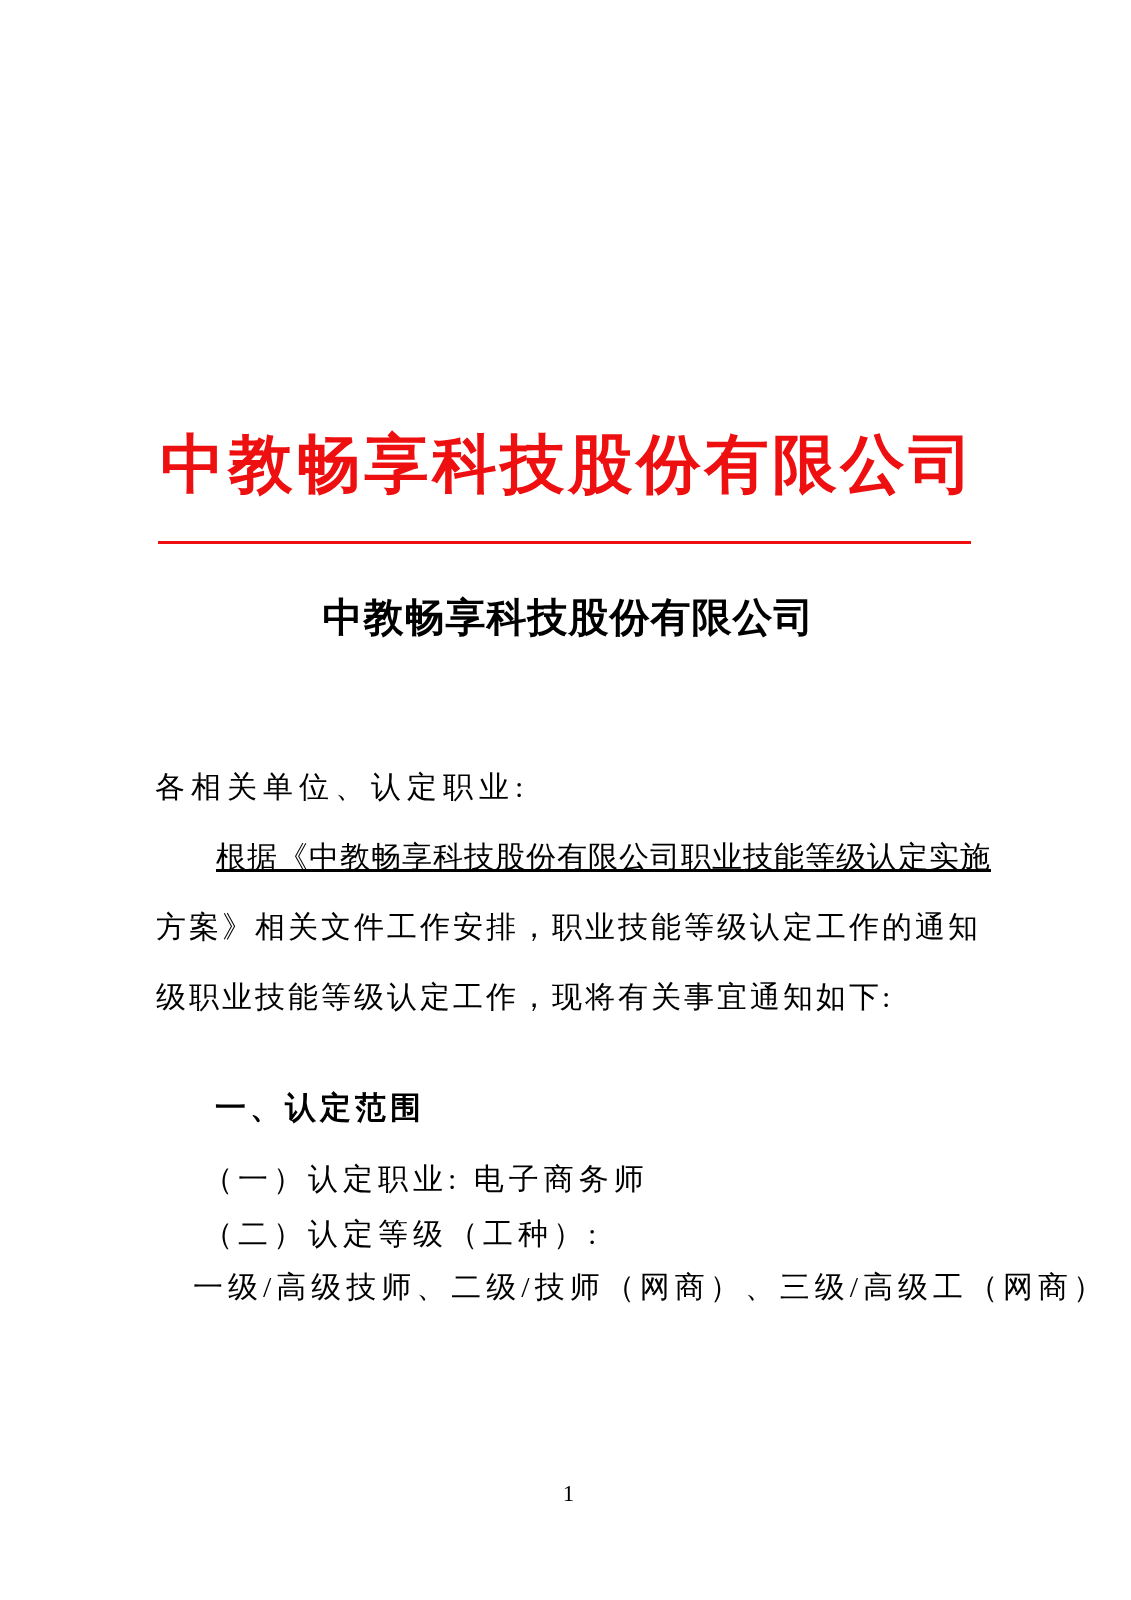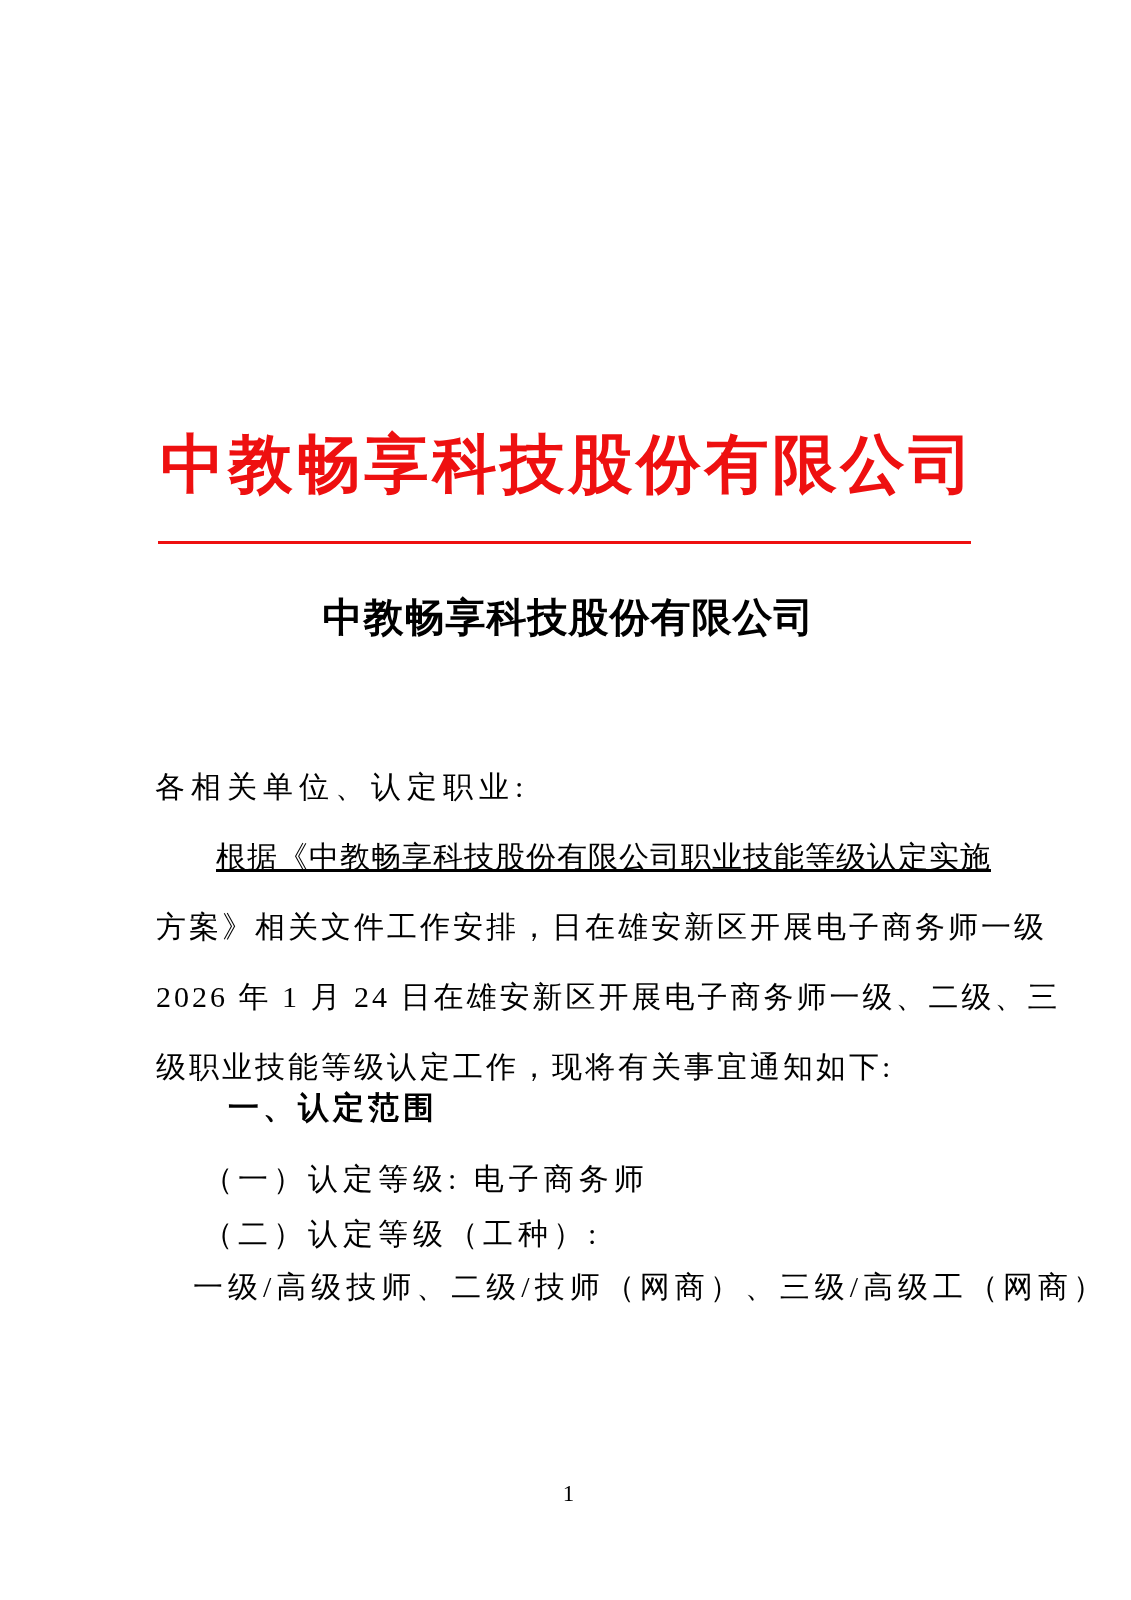--- a/index.html
+++ b/index.html
@@ -70,21 +70,21 @@
     white-space: nowrap;
   }
   .paragraph .para-line.first {
     text-indent: 60px;
     letter-spacing: 1px;
     text-decoration: underline;
   }
   .section-heading {
     position: absolute;
     top: 1084px;
-    left: 225px;
+    left: 212px;
     font-size: 31px;
     font-weight: bold;
     letter-spacing: 4px;
     font-family: "Liberation Sans", sans-serif;
     white-space: nowrap;
   }
   .item-line {
     position: absolute;
     font-size: 30px;
     letter-spacing: 5px;
@@ -113,28 +113,27 @@
   <div class="red-divider"></div>
 
   <div class="doc-title">
     <div>中教畅享科技股份有限公司</div>
   </div>
 
   <div class="salutation">各相关单位、认定职业:</div>
 
   <div class="paragraph">
     <div class="para-line first">根据《中教畅享科技股份有限公司职业技能等级认定实施</div>
-    <div class="para-line">方案》相关文件工作安排，日在雄安新区开展电子商务师一级</div>
-    <div class="para-line">2026 年 1 月 24 日在雄安新区开展电子商务师一级、二级、三</div>
+    <div class="para-line">方案》相关文件工作安排，职业技能等级认定工作的通知</div>
     <div class="para-line">级职业技能等级认定工作，现将有关事宜通知如下:</div>
   </div>
 
   <div class="section-heading">一、认定范围</div>
 
-  <div class="item-line item-1">（一）认定等级: 电子商务师</div>
+  <div class="item-line item-1">（一）认定职业: 电子商务师</div>
 
   <div class="item-line item-2">（二）认定等级（工种）:</div>
 
   <div class="item-line item-3">一级/高级技师、二级/技师（网商）、三级/高级工（网商）</div>
 
   <div class="page-number">1</div>
 
 </div>
 
 </body></html>

